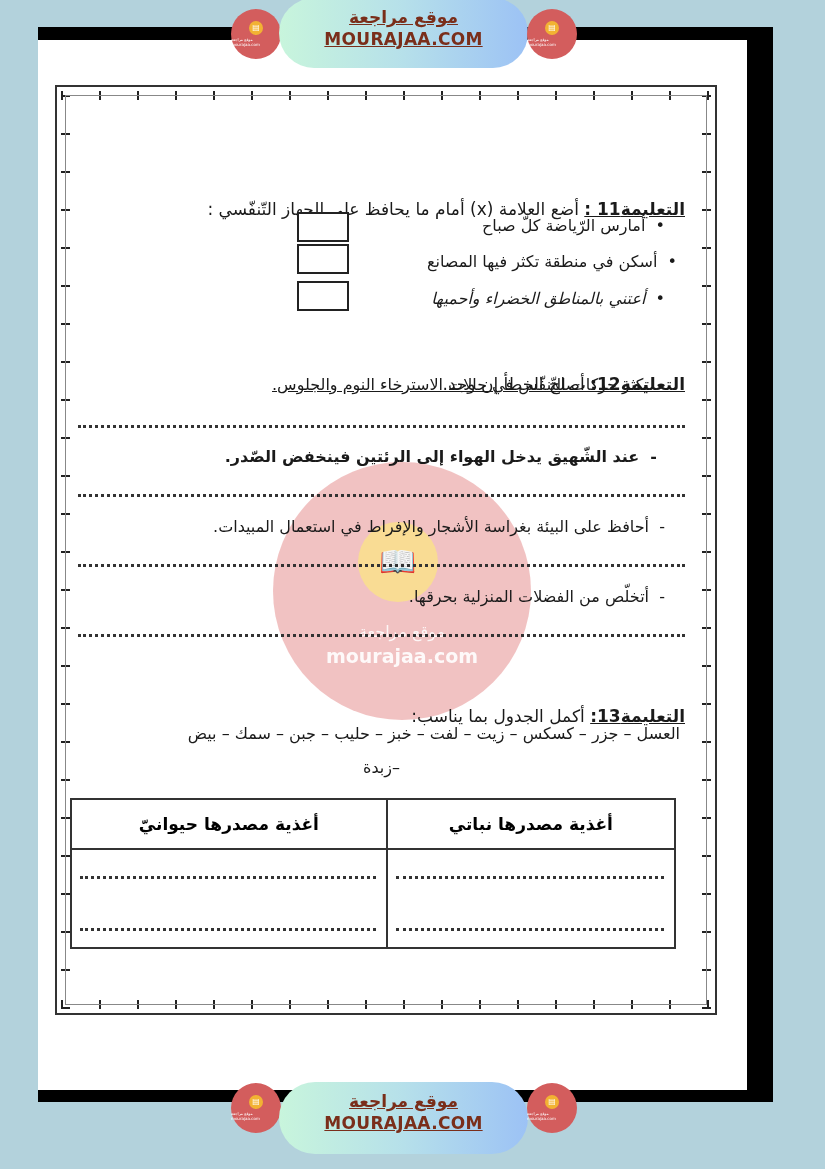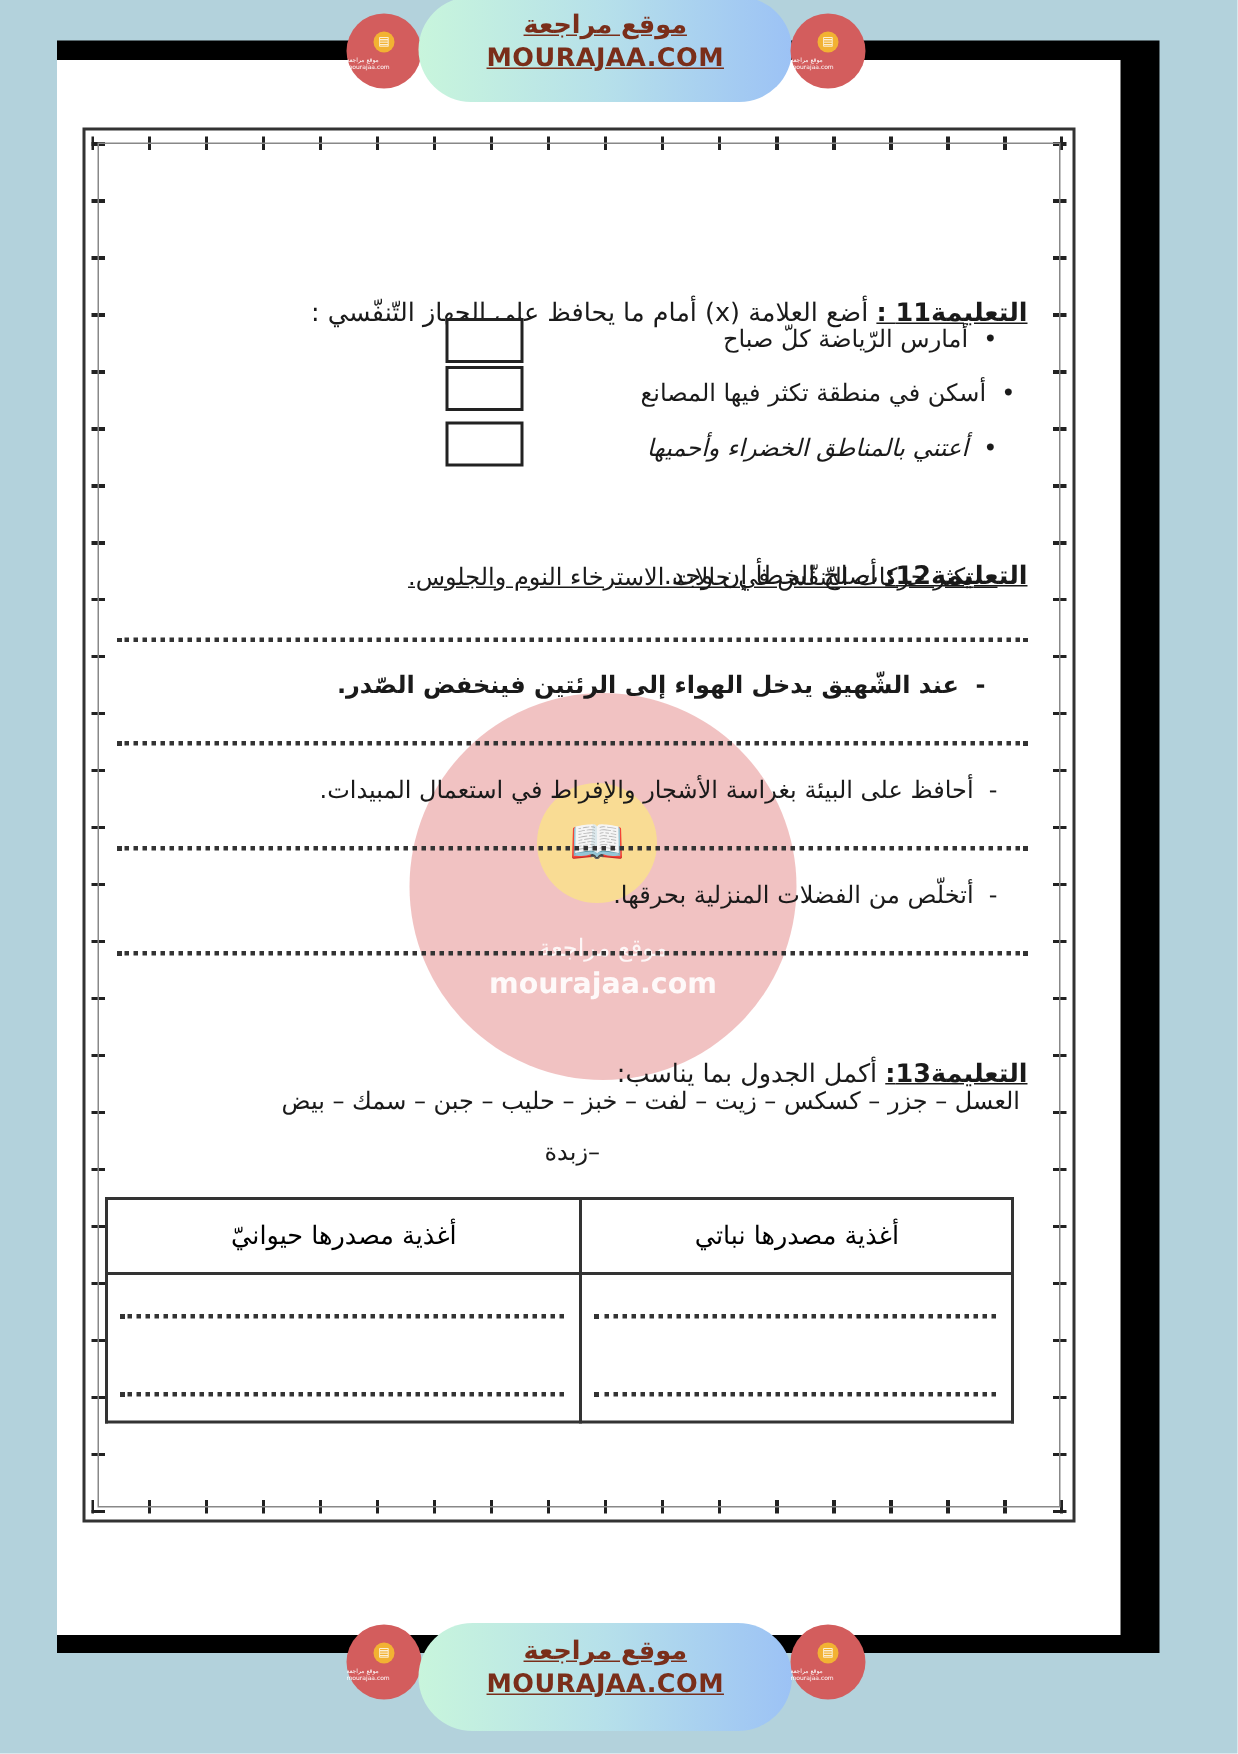--- a/index.html
+++ b/index.html
@@ -48,21 +48,21 @@
 
   .watermark {
     position:absolute; left:273px; top:462px; width:258px; height:258px; border-radius:50%;
     background:rgba(224,120,120,0.45);
   }
   .watermark .sun { position:absolute; left:85px; top:60px; width:80px; height:80px; border-radius:50%; background:rgba(250,225,140,0.85); text-align:center; line-height:80px; font-size:30px; color:#9a8a6a; }
   .watermark .wm-ar { position:absolute; top:160px; width:100%; text-align:center; color:rgba(255,255,255,0.85); font-size:16px; }
   .watermark .wm-en { position:absolute; top:183px; width:100%; text-align:center; color:rgba(255,255,255,0.9); font-size:19px; font-weight:bold; }
 
   table.food { position:absolute; left:70px; top:798px; width:606px; border-collapse:collapse; direction:rtl; }
-  table.food td, table.food th { border:2px solid #333; font-weight:normal; font-size:17px; text-align:center; }
+  table.food td, table.food th { border:2px solid #333; font-weight:bold; font-size:17px; text-align:center; }
   table.food th { height:46px; }
   table.food td { height:95px; vertical-align:top; position:relative; }
   .cell-dots { position:absolute; left:8px; right:10px; border-bottom:3px dotted #333; }
 </style>
 </head>
 <body>
 
 <div class="shadow"></div>
 <div class="paper"></div>
 <div class="ornament">

